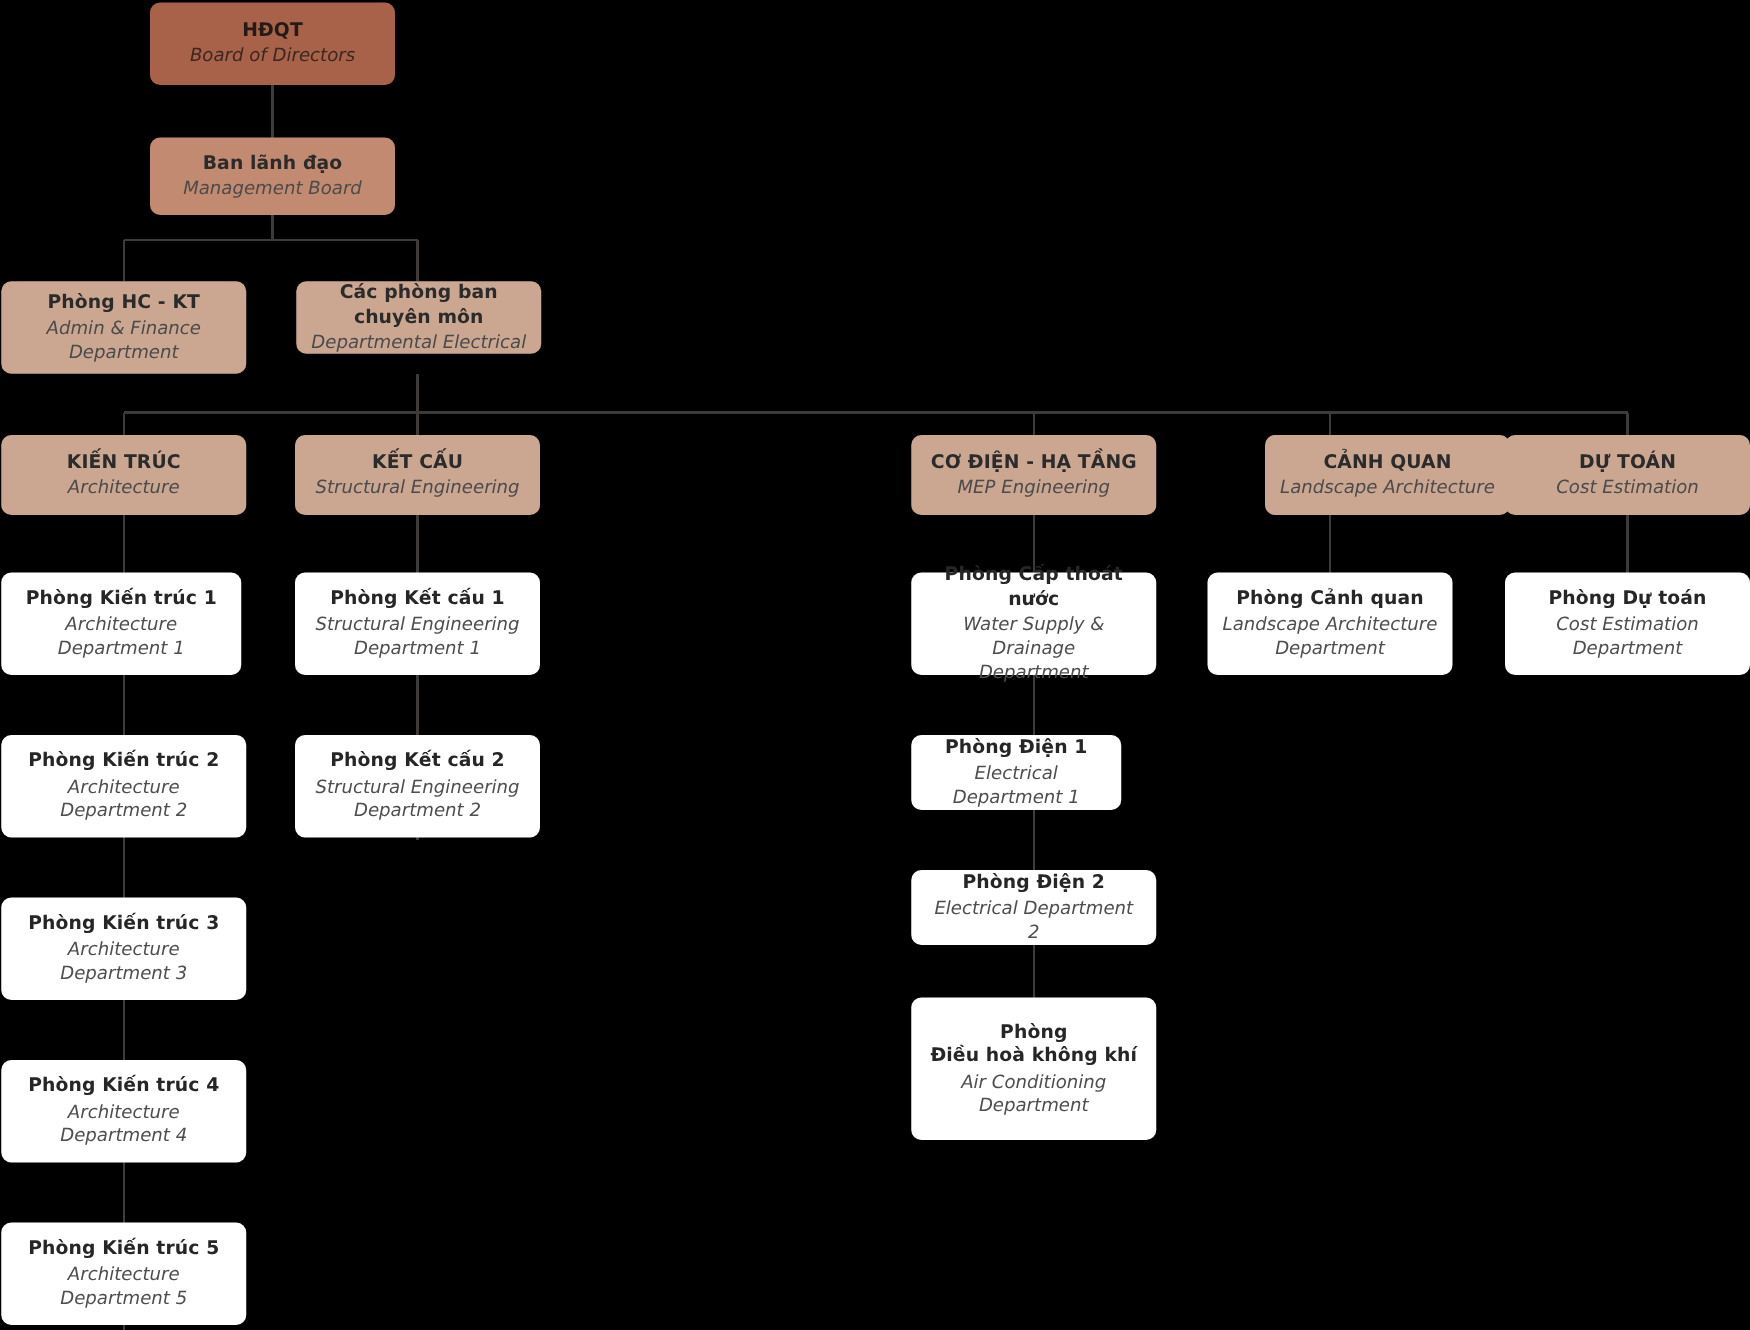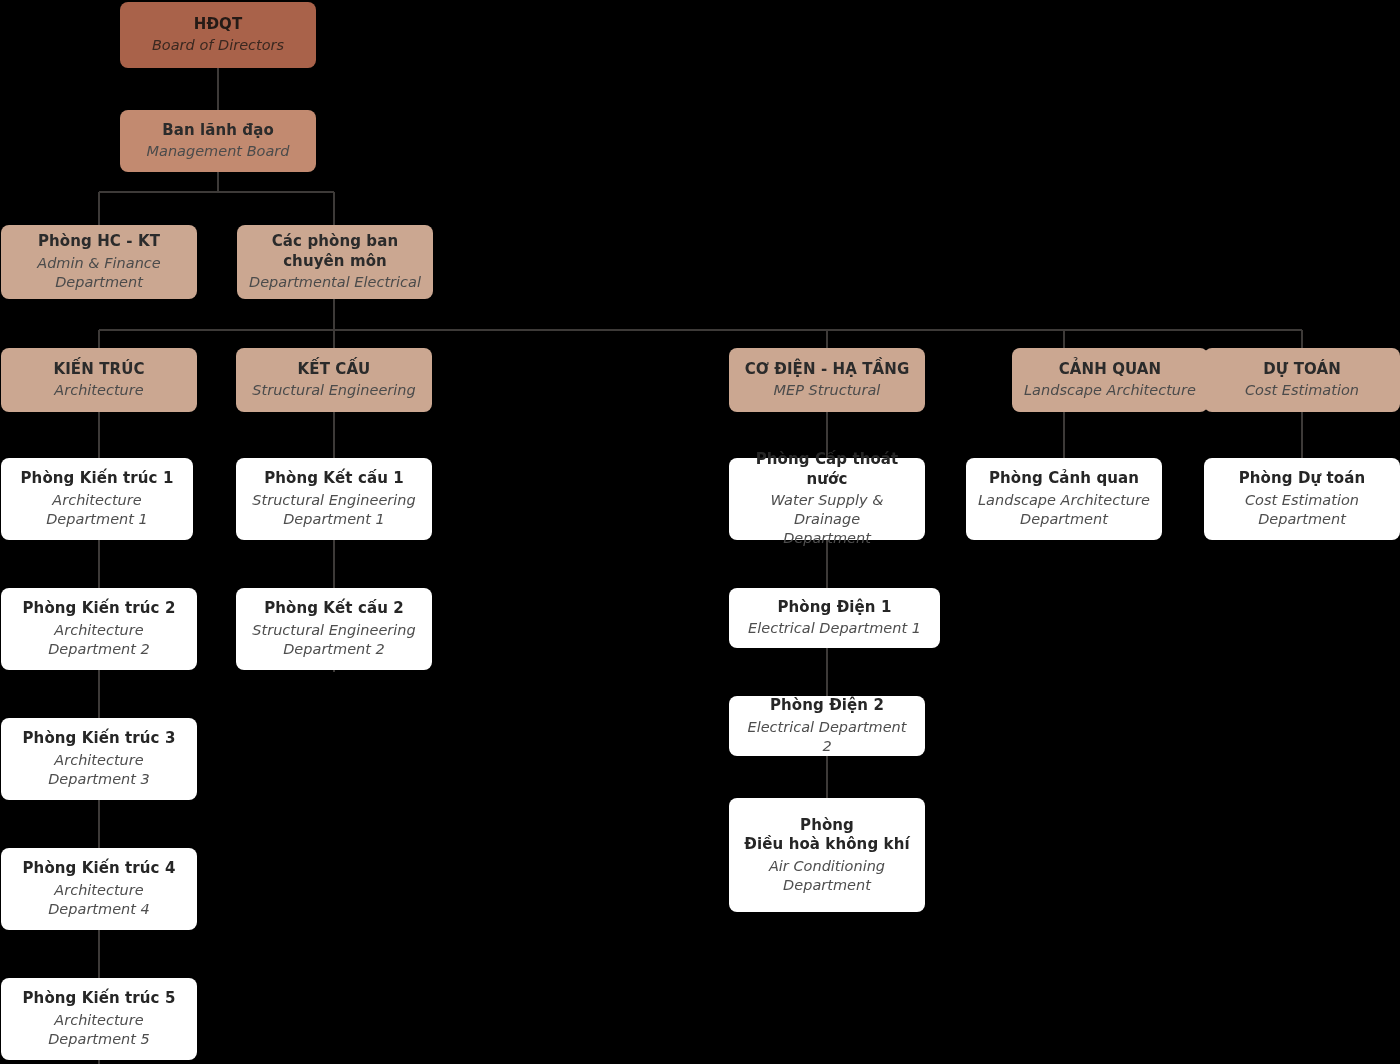--- a/index.html
+++ b/index.html
@@ -110,39 +110,39 @@
     <div class="vi">HĐQT</div>
     <div class="en">Board of Directors</div>
   </div>
 
   <div class="node t-div" style="left:1px; top:225px; width:196px; height:74px;">
     <div class="vi">Phòng HC - KT</div>
     <div class="en">Admin &amp; Finance
 Department</div>
   </div>
 
-  <div class="node t-div" style="left:237px; top:225px; width:196px; height:74px;">
+  <div class="node t-div" style="left:237px; top:225px; width:196px; height:58px;">
     <div class="vi">Các phòng ban
 chuyên môn</div>
     <div class="en">Departmental Electrical</div>
   </div>
 
   <div class="node t-div" style="left:1px; top:348px; width:196px; height:64px;">
     <div class="vi">KIẾN TRÚC</div>
     <div class="en">Architecture</div>
   </div>
 
   <div class="node t-div" style="left:236px; top:348px; width:196px; height:64px;">
     <div class="vi">KẾT CẤU</div>
     <div class="en">Structural Engineering</div>
   </div>
 
   <div class="node t-div" style="left:729px; top:348px; width:196px; height:64px;">
     <div class="vi">CƠ ĐIỆN - HẠ TẦNG</div>
-    <div class="en">MEP Structural</div>
+    <div class="en">MEP Engineering</div>
   </div>
 
   <div class="node t-div" style="left:966px; top:348px; width:196px; height:64px;margin-left:46px;">
     <div class="vi">CẢNH QUAN</div>
     <div class="en">Landscape Architecture</div>
   </div>
 
   <div class="node t-div" style="left:1204px; top:348px; width:196px; height:64px;">
     <div class="vi">DỰ TOÁN</div>
     <div class="en">Cost Estimation</div>
@@ -189,21 +189,21 @@
     <div class="en">Structural Engineering
 Department 2</div>
   </div>
 
   <div class="node t-dept" style="left:729px; top:458px; width:196px; height:82px;">
     <div class="vi">Phòng Cấp thoát nước</div>
     <div class="en">Water Supply &amp; Drainage
 Department</div>
   </div>
 
-  <div class="node t-dept" style="left:729px; top:588px; width:211px; height:60px;">
+  <div class="node t-dept" style="left:729px; top:588px; width:168px; height:60px;">
     <div class="vi">Phòng Điện 1</div>
     <div class="en">Electrical Department 1</div>
   </div>
 
   <div class="node t-dept" style="left:729px; top:696px; width:196px; height:60px;">
     <div class="vi">Phòng Điện 2</div>
     <div class="en">Electrical Department 2</div>
   </div>
 
   <div class="node t-dept" style="left:729px; top:798px; width:196px; height:114px;">

